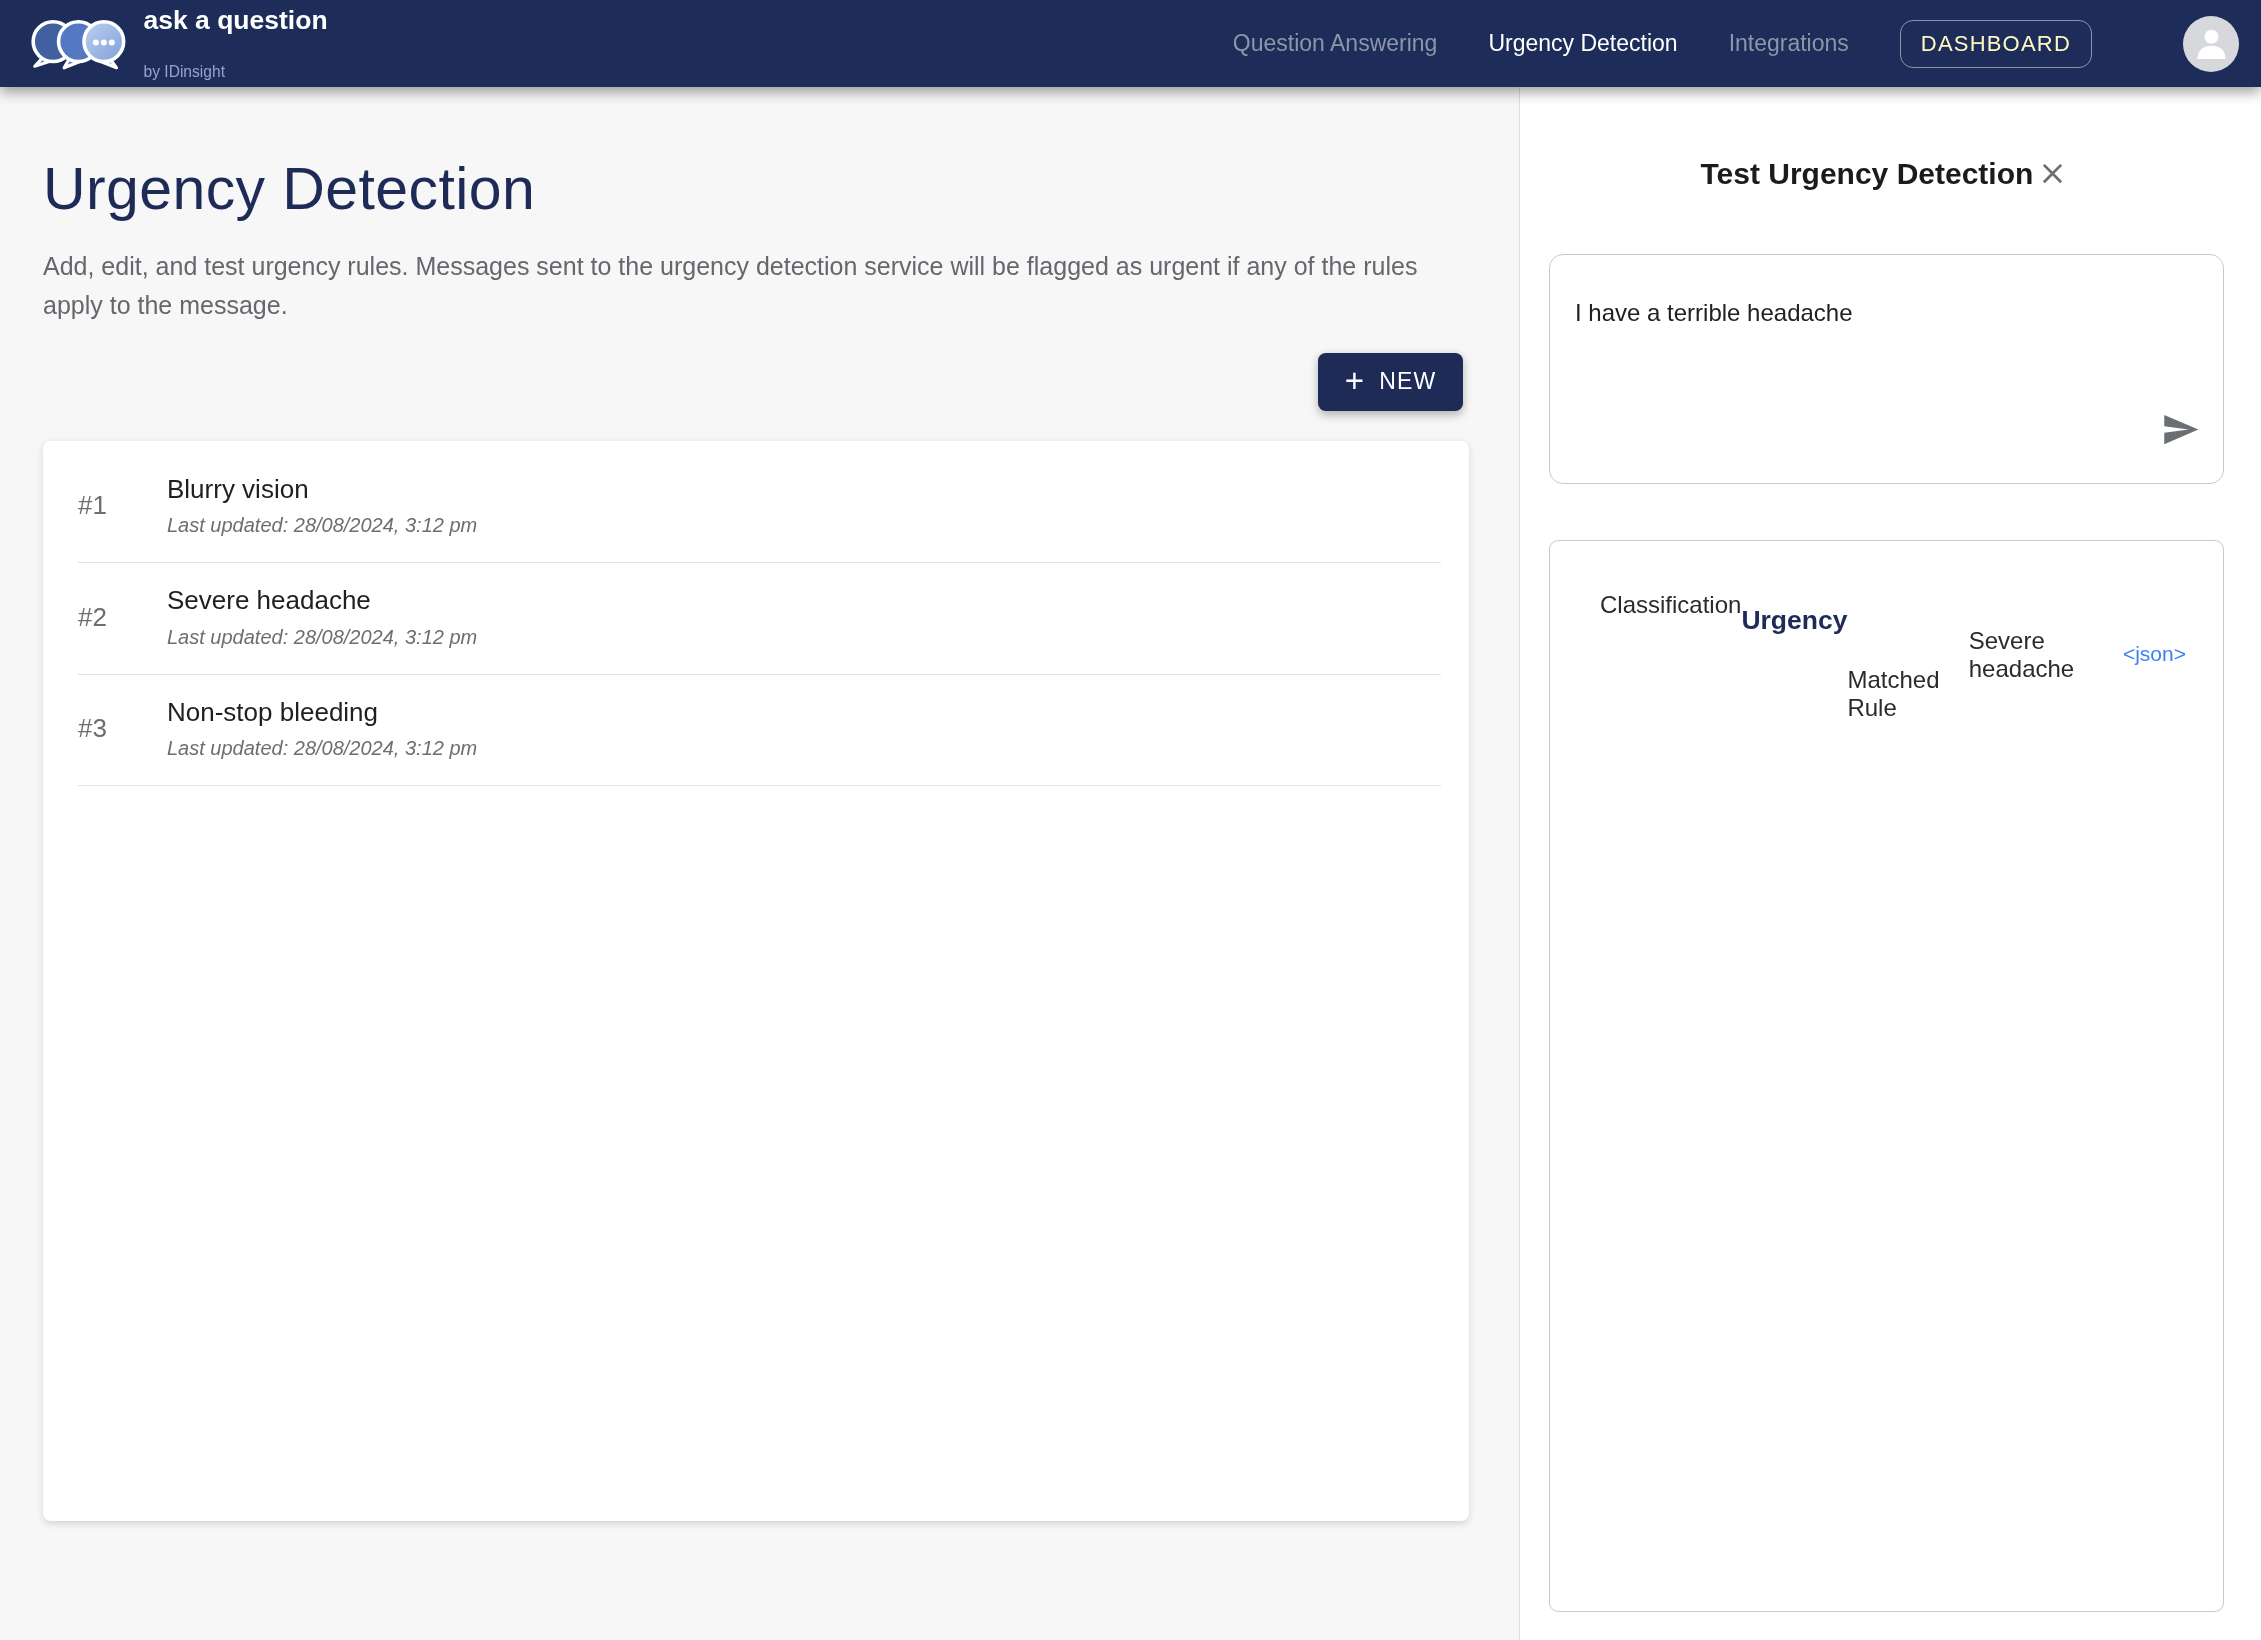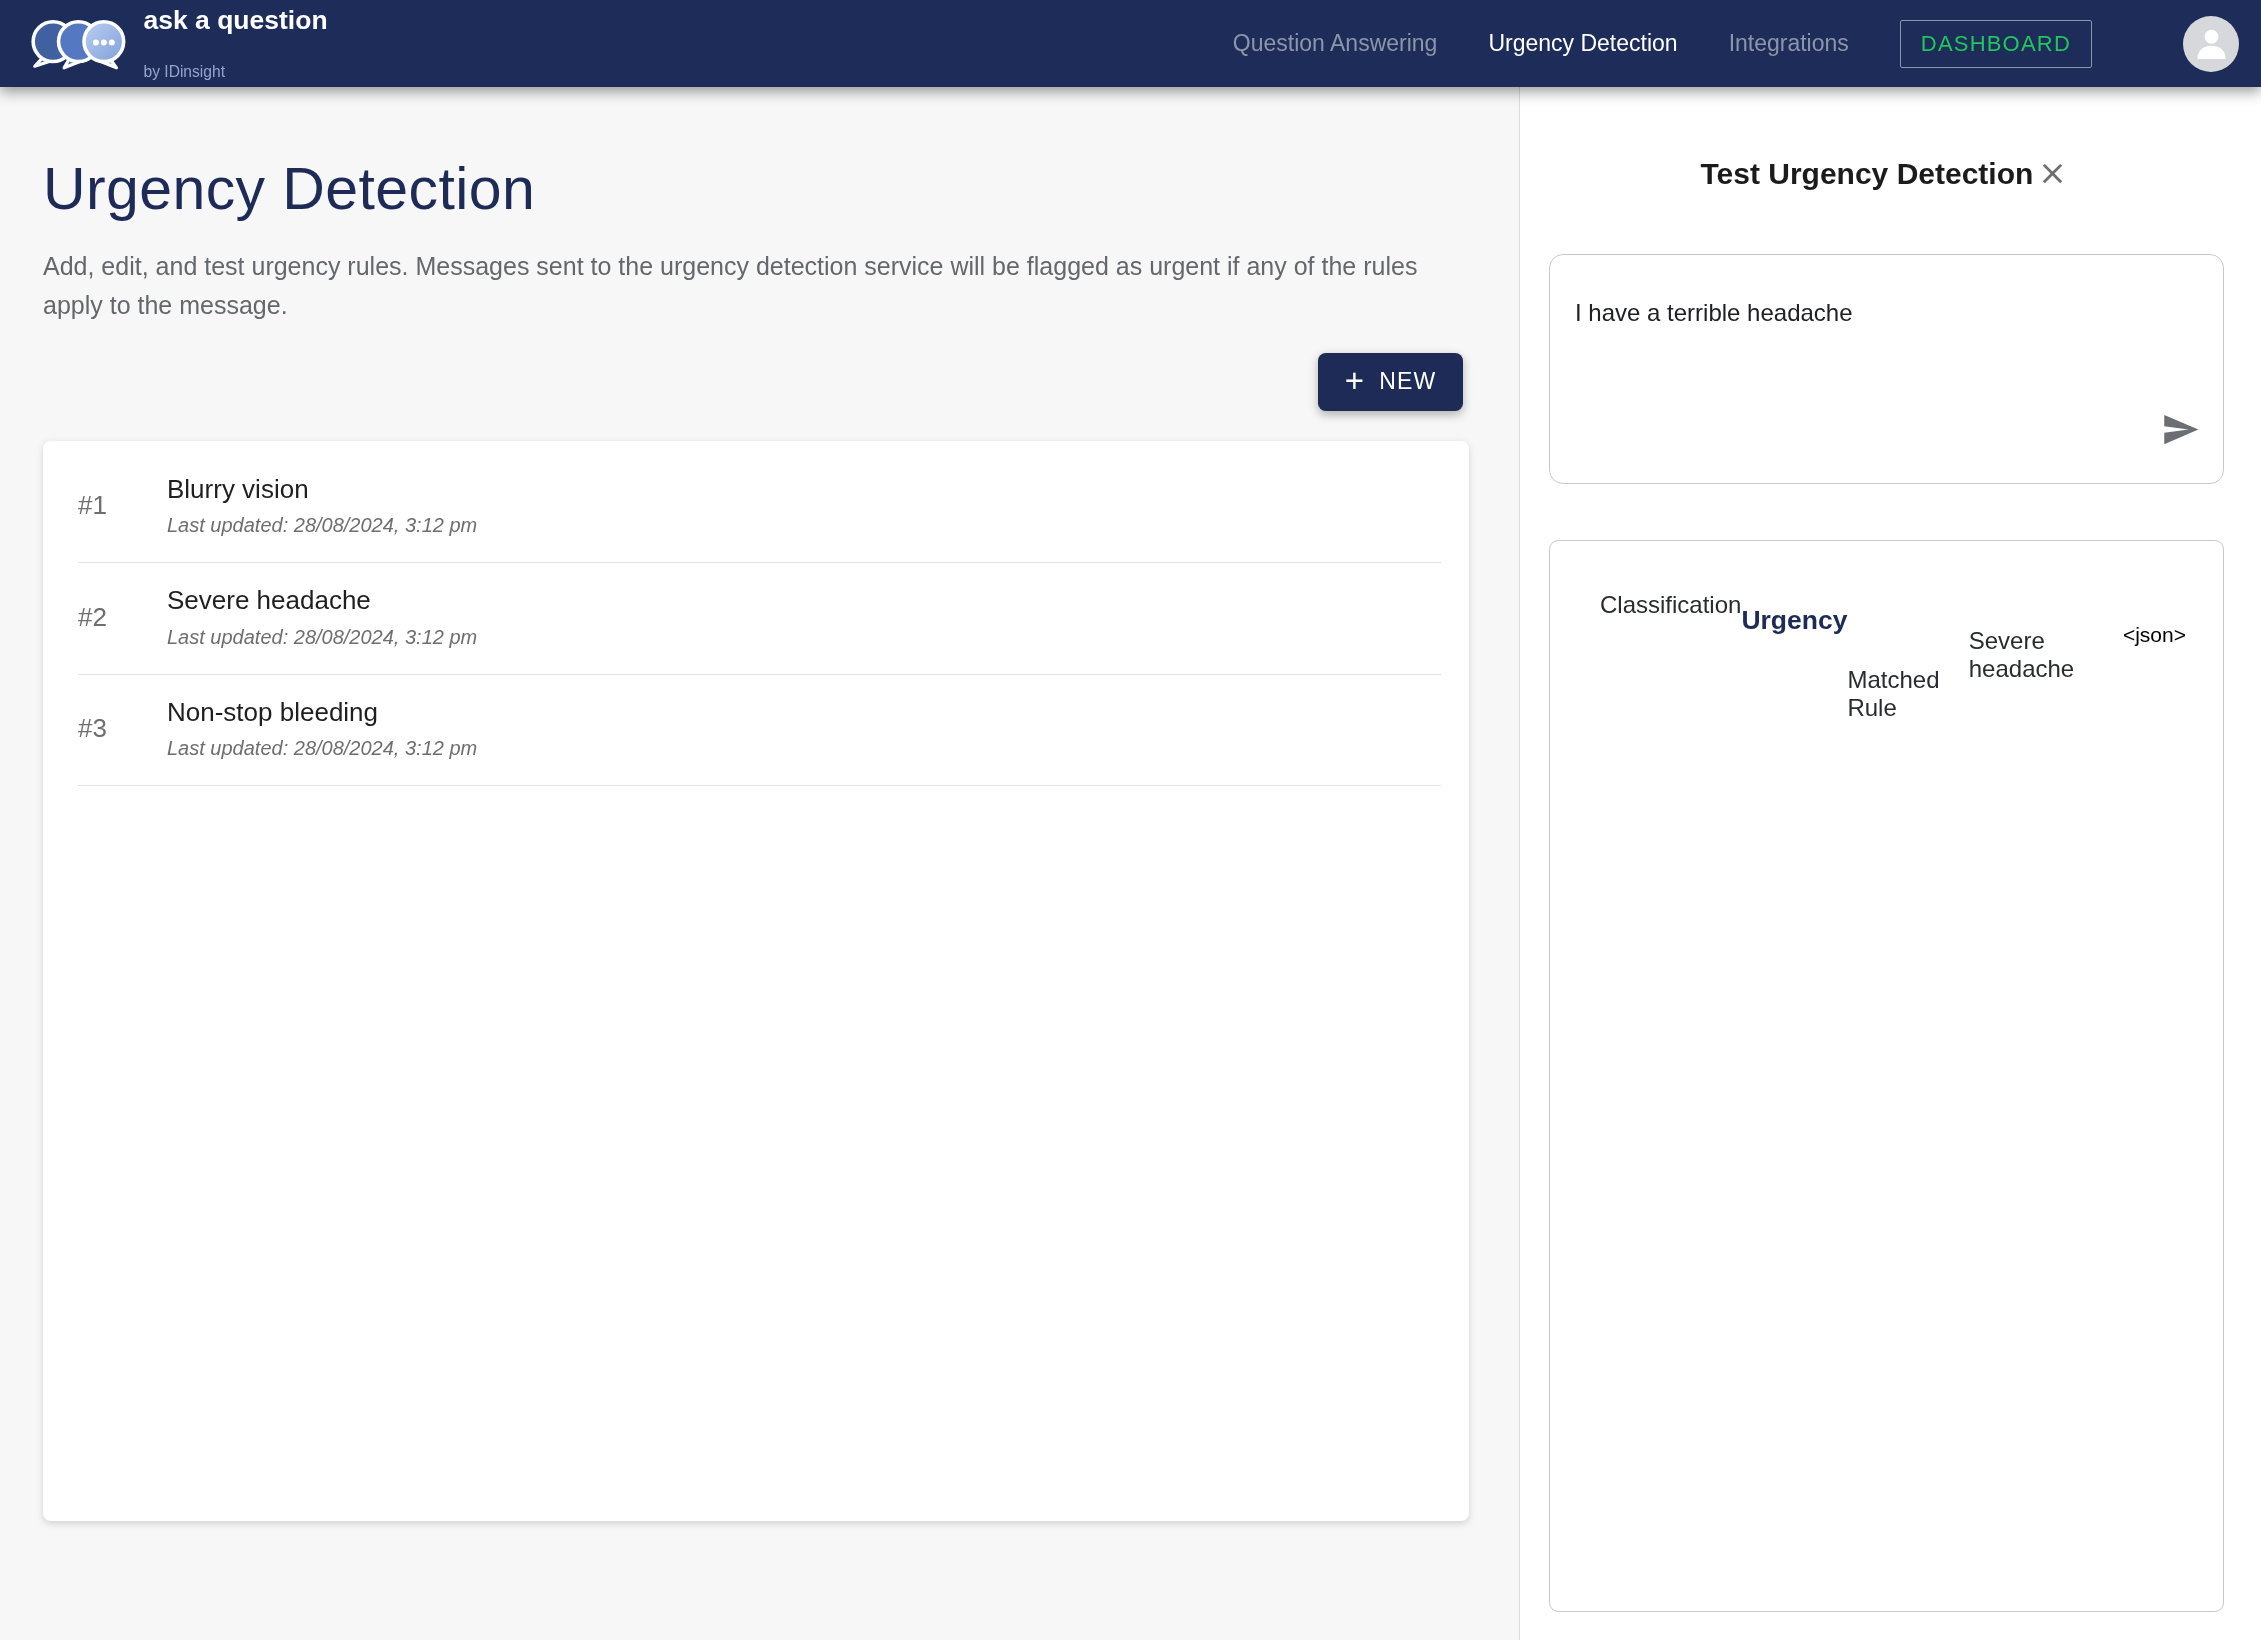--- a/index.html
+++ b/index.html
@@ -23,22 +23,22 @@
   .logo { display:flex; align-items:center; gap:11px; cursor:pointer; }
   .logo svg { width:106px; height:54px; display:block; }
   .logo-text { display:flex; flex-direction:column; justify-content:center;gap:26px; }
   .logo-title { color:#ffffff; font-size:26.5px; font-weight:bold; line-height:1.05; }
   .logo-sub { color:#94a5cb; font-size:15.6px; margin-top:3.1px; line-height:1; }
 
   .nav { display:flex; align-items:center; margin-left:auto; gap:51px; }
   .nav-item { font-size:23px; color:#8c95a9; cursor:pointer; white-space:nowrap; }
   .nav-item.active { color:#ffffff; }
   .dashboard-btn {
-    border:1.6px solid #8c95a9; border-radius:2px;
-    background:transparent; color:#22c55e;
+    border:1.6px solid #8c95a9; border-radius:13px;
+    background:transparent; color:#fef9c3;
     font-family:"Liberation Sans", sans-serif;
     font-size:22px; letter-spacing:1.2px;
     padding:10px 20px; cursor:pointer; white-space:nowrap;
   }
   .avatar {
     width:56px; height:56px; border-radius:50%;
     background:#d6d8db; margin-left:40px;
     display:flex; align-items:center; justify-content:center;
     cursor:pointer; flex:0 0 56px;
   }
@@ -111,21 +111,21 @@
   .result-card {
     margin-top:56px; height:1072px;
     border:1.6px solid #c6c9cd; border-radius:9.3px;
     padding:50px 37px 0 50px;
     display:flex; flex-direction:row;
   }
   .result-label { font-size:24px; color:#292b2f; }
   .result-class { margin-top:14px; font-size:26.5px; font-weight:700; color:#1e2b57; }
   .result-label.matched { margin-top:75px; }
   .result-rule { margin-top:36px; font-size:24px; color:#292b2f; }
-  .json-link { margin-top:32px; text-align:right; font-size:21px; color:#000000; cursor:pointer; }
+  .json-link { margin-top:51px; text-align:right; font-size:21px; color:#3b82f6; cursor:pointer; }
 </style>
 </head>
 <body>
 
 <div class="root">
 
   <header class="navbar">
     <div class="logo">
       <svg viewBox="0 0 132 68" aria-hidden="true">
         <defs>

